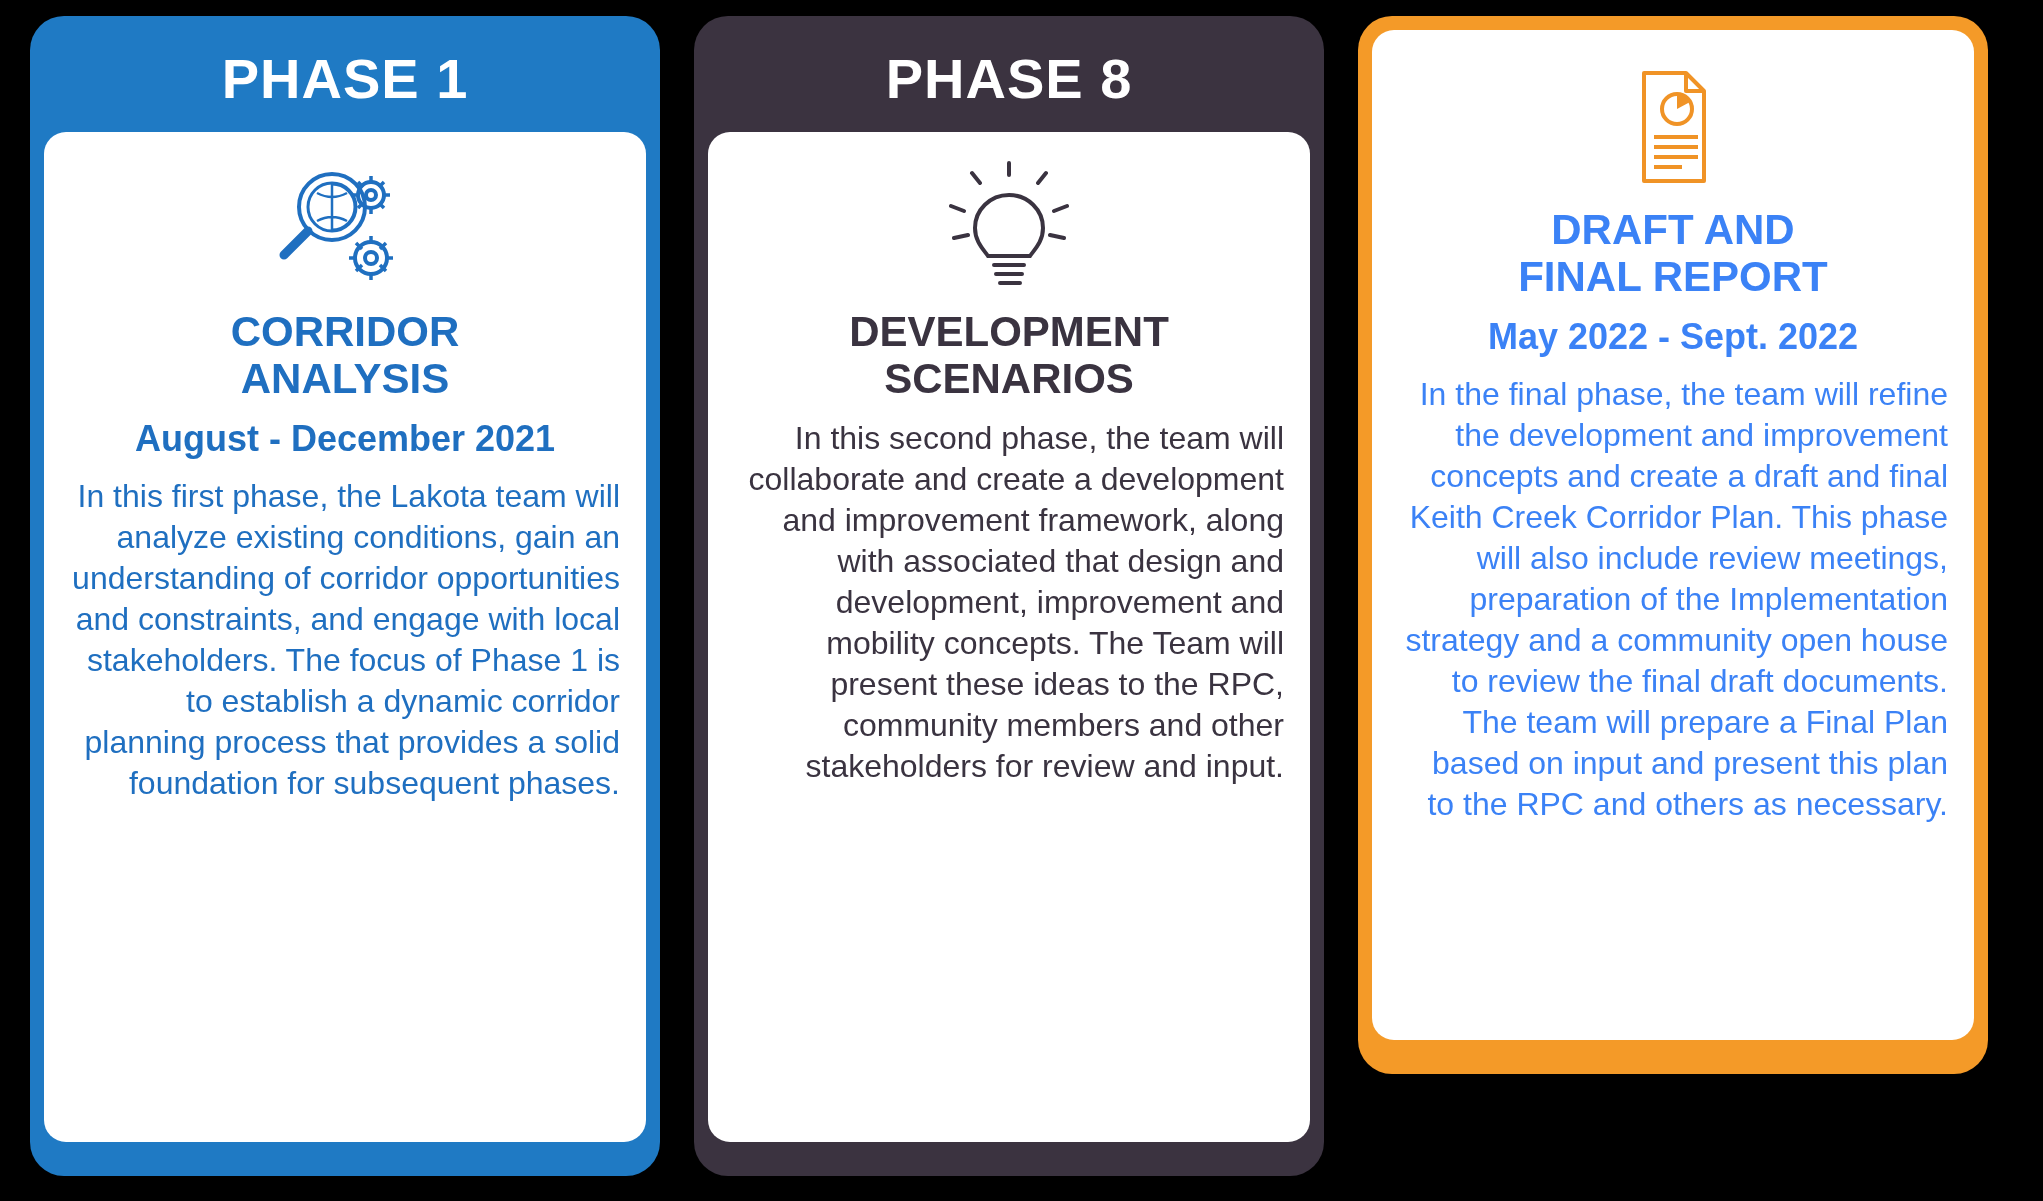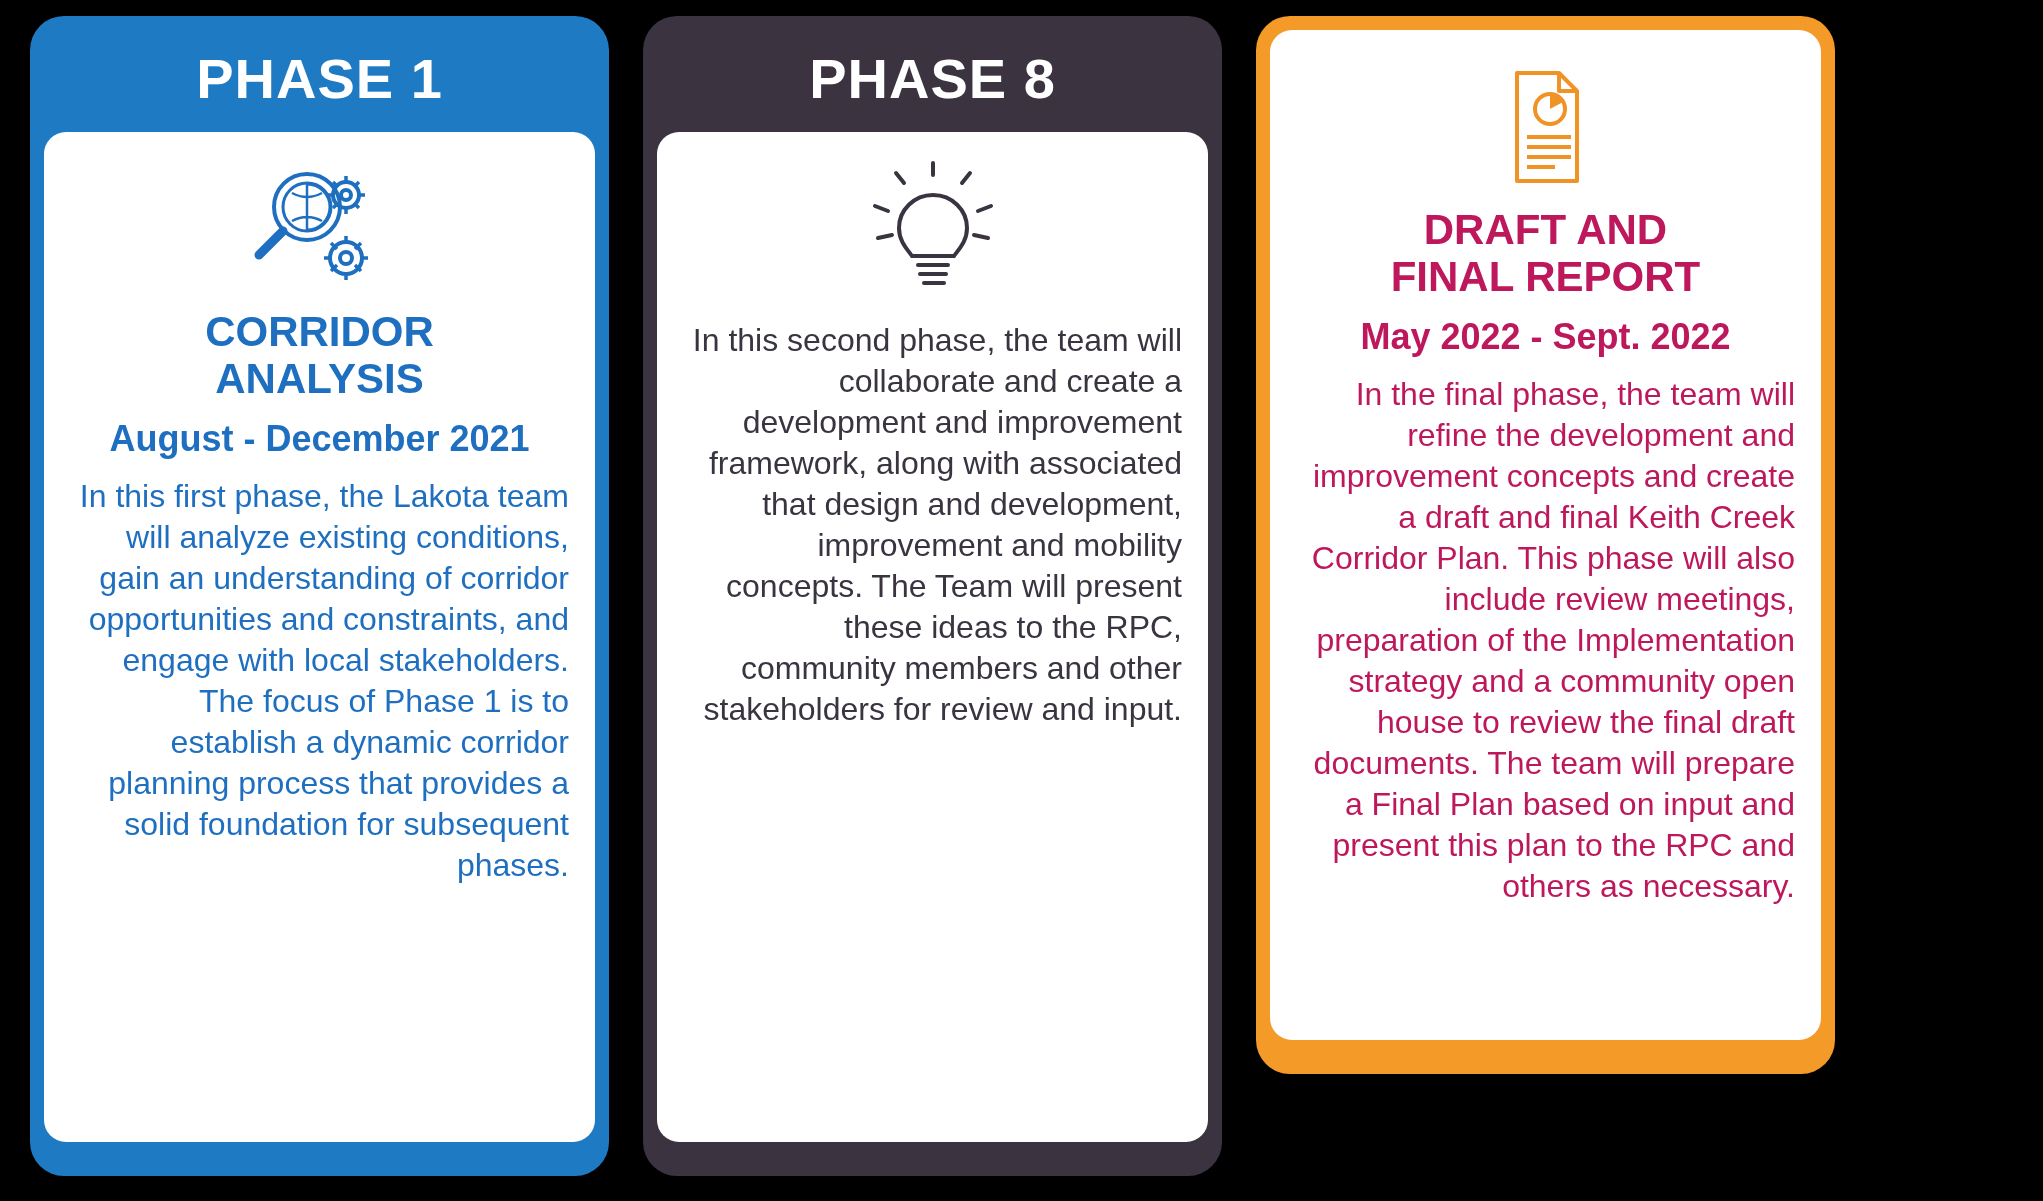--- a/index.html
+++ b/index.html
@@ -8,21 +8,21 @@
     background: #000000;
   }
   body {
     width: 2043px;
     height: 1201px;
     overflow: hidden;
     font-family: "Liberation Sans", sans-serif;
   }
   .board {
     position: relative;
-    width: 1835px;
+    width: 2043px;
     height: 1201px;
     background: #000000;
     box-sizing: border-box;
     padding: 16px 0 0 0;
   }
   .cards {
     display: flex;
     align-items: flex-start;
     justify-content: flex-start;
     gap: 34px;
@@ -84,21 +84,21 @@
   }
 
   
   .card-1 { background: #1f7ac4; }
   .card-1 .subtitle, .card-1 .dates, .card-1 .desc { color: #1f6fc0; }
 
   .card-2 { background: #3b3340; }
   .card-2 .subtitle, .card-2 .dates, .card-2 .desc { color: #3a3340; }
 
   .card-3 { background: #f49a28; }
-  .card-3 .subtitle, .card-3 .dates, .card-3 .desc { color: #be185d; }
+  .card-3 .subtitle, .card-3 .dates, .card-3 .desc { color: #3b82f6; }
 
   .card-1 .card-body { min-height: 1010px; }
   .card-2 .card-body { min-height: 1010px; }
   .card-3 .card-body { min-height: 1010px; }
 </style>
 </head>
 <body>
 
 <div class="board">
   <div class="cards">
@@ -135,20 +135,22 @@
     <div class="card card-2">
       <div class="card-title">PHASE 8</div>
       <div class="card-body">
         <div class="icon-wrap">
           <svg width="150" height="140" viewBox="0 0 150 140" fill="none" stroke="#3a3340" stroke-width="4" stroke-linecap="round">
             <path d="M75 36 c-19 0 -34 15 -34 33 c0 14 9 22 13 28 h42 c4 -6 13 -14 13 -28 c0 -18 -15 -33 -34 -33z"></path>
             <path d="M60 106 h30 M62 115 h26 M66 124 h20" stroke-width="4"></path>
             <path d="M75 16 v-12 M46 24 l-8 -10 M104 24 l8 -10 M30 52 l-13 -5 M120 52 l13 -5 M34 76 l-14 3 M116 76 l14 3" stroke-width="4"></path>
           </svg>
         </div>
+        <div class="subtitle">DEVELOPMENT
+SCENARIOS</div>
         <div class="desc">In this second phase, the team will collaborate and create a development and improvement framework, along with associated that design and development, improvement and mobility concepts. The Team will present these ideas to the RPC, community members and other stakeholders for review and input.</div>
       </div>
     </div>
 
     <div class="card card-3">
       <div class="card-body">
         <div class="icon-wrap">
           <svg width="150" height="140" viewBox="0 0 150 140" fill="none" stroke="#f09326" stroke-width="4" stroke-linejoin="round">
             <path d="M46 16 h42 l18 18 v90 h-60z"></path>
             <path d="M88 16 v18 h18" stroke-width="4"></path>

